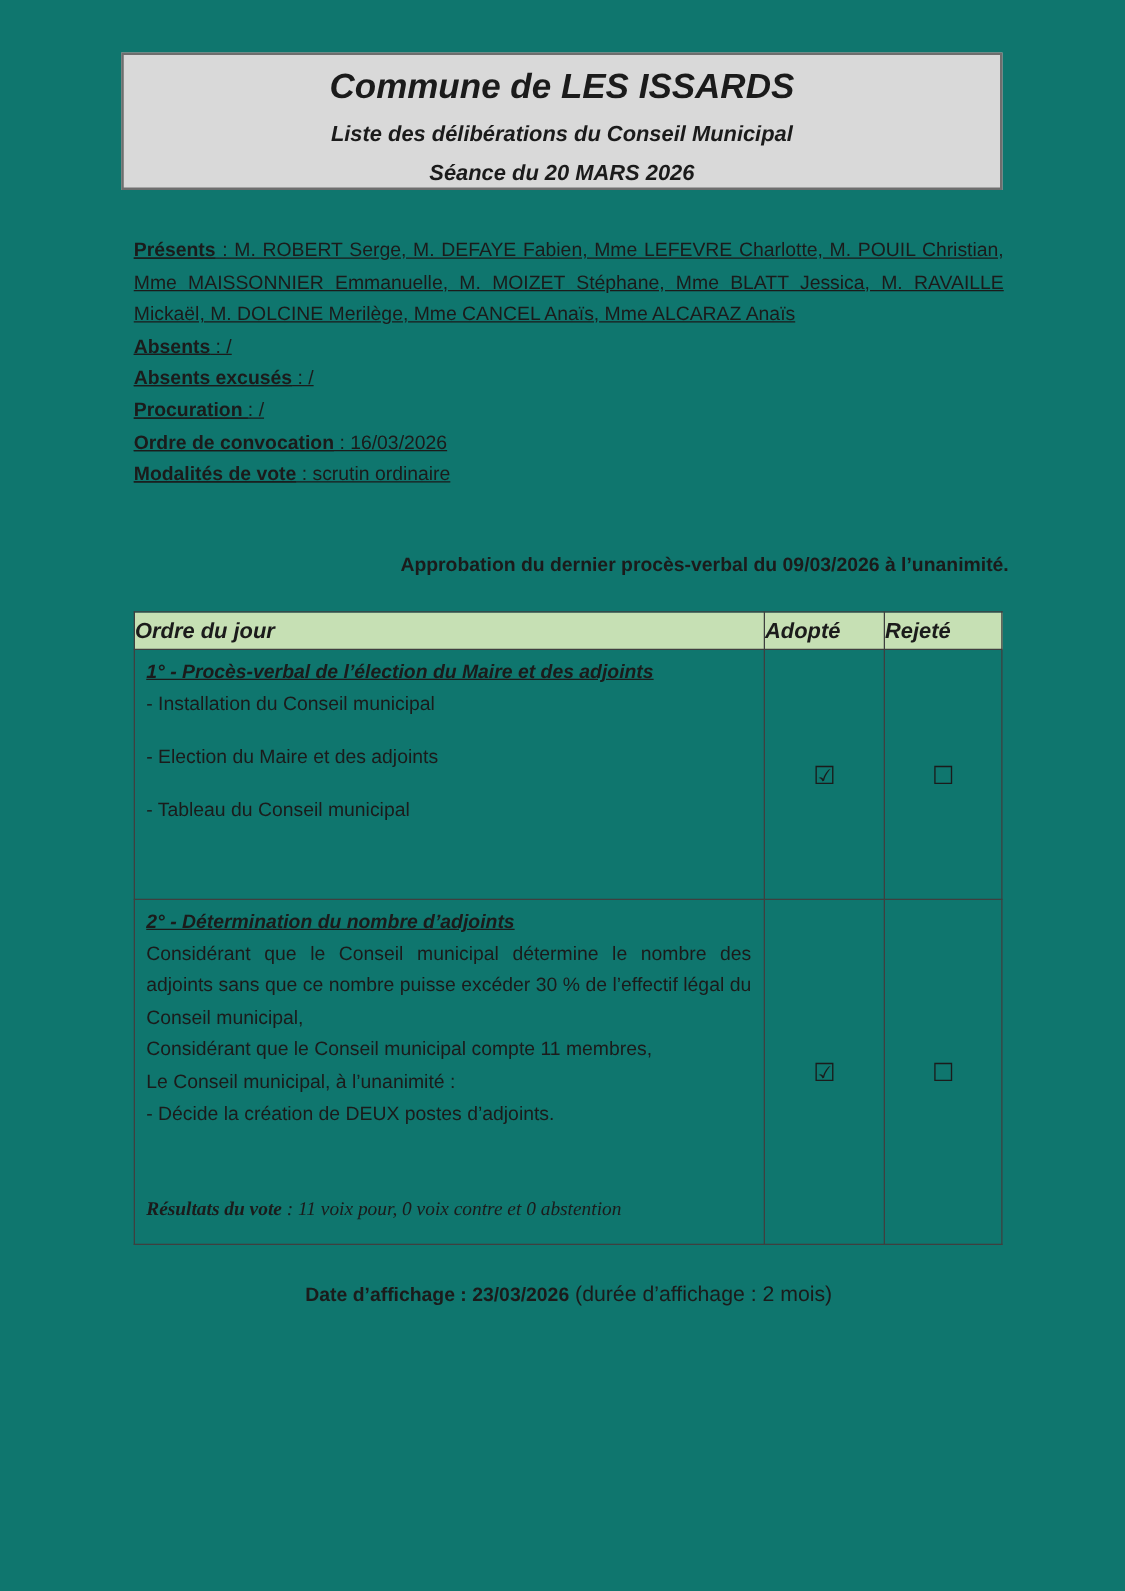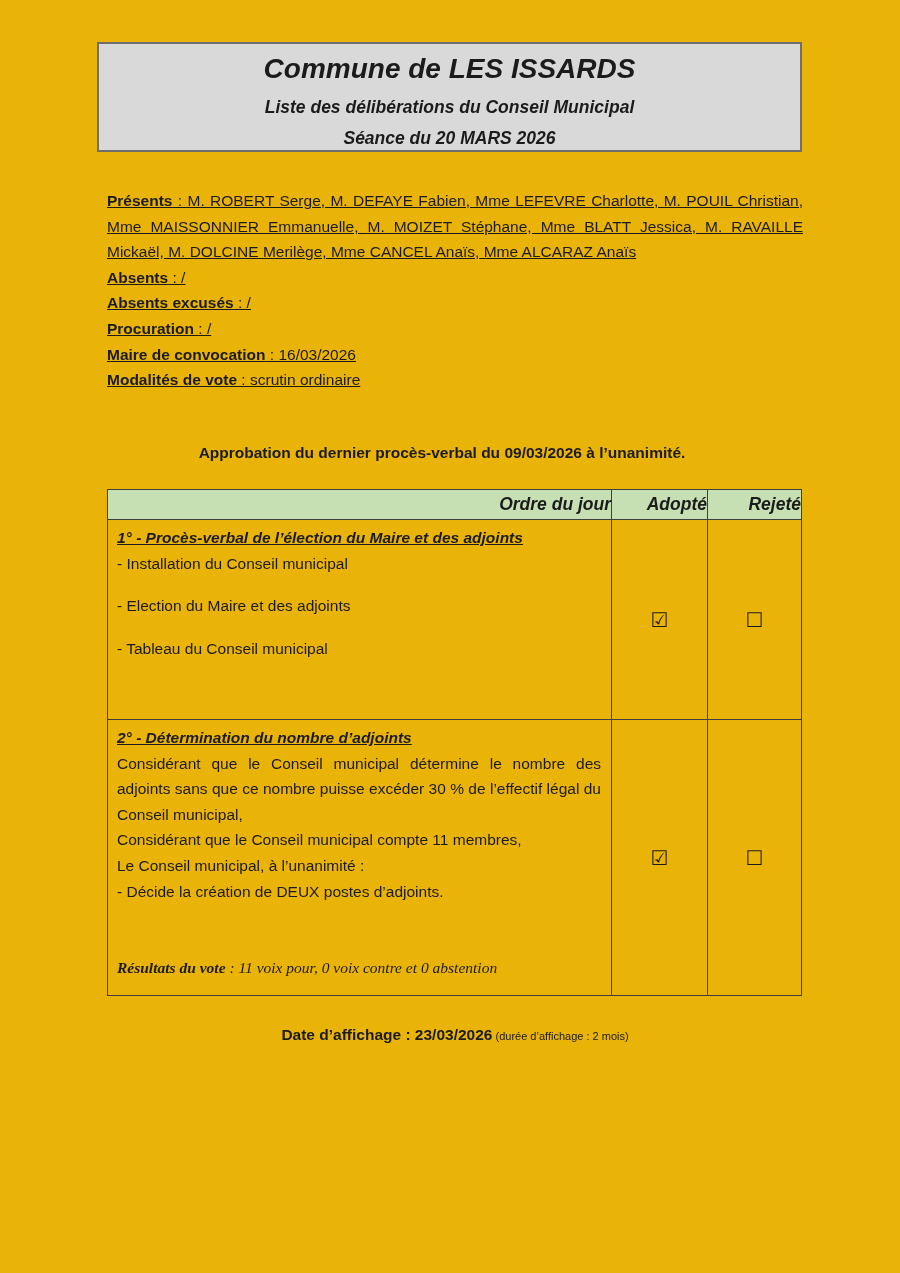--- a/index.html
+++ b/index.html
@@ -7,21 +7,21 @@
     --table-header-bg: #c6e0b4;
     --border: #3f3f3f;
     --text: #1b1b1b;
   }
   * { margin: 0; padding: 0; box-sizing: border-box; }
   html, body { background: #ffffff; }
   .page {
     position: relative;
     width: 900px;
     height: 1273px;
-    background: #eab308;
+    background: #0f766e;
     font-family: "Liberation Sans", sans-serif;
     color: var(--text);
     overflow: hidden;
   }
 
   
   .header-box {
     position: absolute;
     left: 97px; top: 42px;
     width: 705px; height: 110px;
@@ -55,23 +55,23 @@
   .info p { margin: 0; }
   .presents { text-align: justify; }
   .field-label {
     font-weight: bold;
     text-decoration: underline;
   }
 
   
   .approbation {
     position: absolute;
-    left: 94px; top: 444px;
+    left: 111px; top: 444px;
     width: 696px;
-    text-align: center;
+    text-align: right;
     font-weight: bold;
     font-size: 15.5px;
   }
 
   
   .agenda-table {
     position: absolute;
     left: 107px; top: 489px;
     width: 694px;
     border-collapse: collapse;
@@ -82,21 +82,21 @@
   }
   .col-agenda  { width: 504px; }
   .col-adopted { width: 96px; }
   .col-rejected{ width: 94px; }
   .agenda-table th {
     height: 30px;
     background: var(--table-header-bg);
     font-size: 17.5px;
     font-weight: bold;
     font-style: italic;
-    text-align: right;
+    text-align: left;
     vertical-align: middle;
   }
   td.cell-content {
     vertical-align: top;
     padding: 5px 10px 0 9px;
     font-size: 15.5px;
     line-height: 25.6px;
   }
   td.row-1 { height: 200px; }
   td.row-2 { height: 276px; }
@@ -125,39 +125,39 @@
   }
 
   
   .footer {
     position: absolute;
     left: 107px; top: 1026px;
     width: 696px;
     text-align: center;
   }
   .footer-date { font-weight: bold; font-size: 15.5px; }
-  .footer-note { font-size: 11px; }
+  .footer-note { font-size: 17px; }
 </style>
 </head>
 <body>
 
 <div class="page">
 
   <div class="header-box">
     <div class="doc-title">Commune de LES ISSARDS</div>
     <div class="doc-sub">Liste des délibérations du Conseil Municipal</div>
     <div class="doc-sub second">Séance du 20 MARS 2026</div>
   </div>
 
   <div class="info">
     <p class="presents"><span class="field-label">Présents</span><span> : M. ROBERT Serge, M. DEFAYE Fabien, Mme LEFEVRE Charlotte, M. POUIL Christian, Mme MAISSONNIER Emmanuelle, M. MOIZET Stéphane, Mme BLATT Jessica, M. RAVAILLE Mickaël, M. DOLCINE Merilège, Mme CANCEL Anaïs, Mme ALCARAZ Anaïs</span></p>
     <p><span class="field-label">Absents</span><span> : /</span></p>
     <p><span class="field-label">Absents excusés</span><span> : /</span></p>
     <p><span class="field-label">Procuration </span><span>: /</span></p>
-    <p><span class="field-label">Maire de convocation</span><span> : 16/03/2026</span></p>
+    <p><span class="field-label">Ordre de convocation</span><span> : 16/03/2026</span></p>
     <p><span class="field-label">Modalités de vote</span><span> : scrutin ordinaire</span></p>
   </div>
 
   <p class="approbation">Approbation du dernier procès-verbal du 09/03/2026 à l’unanimité.</p>
 
   <table class="agenda-table">
     <colgroup>
       <col class="col-agenda">
       <col class="col-adopted">
       <col class="col-rejected">

